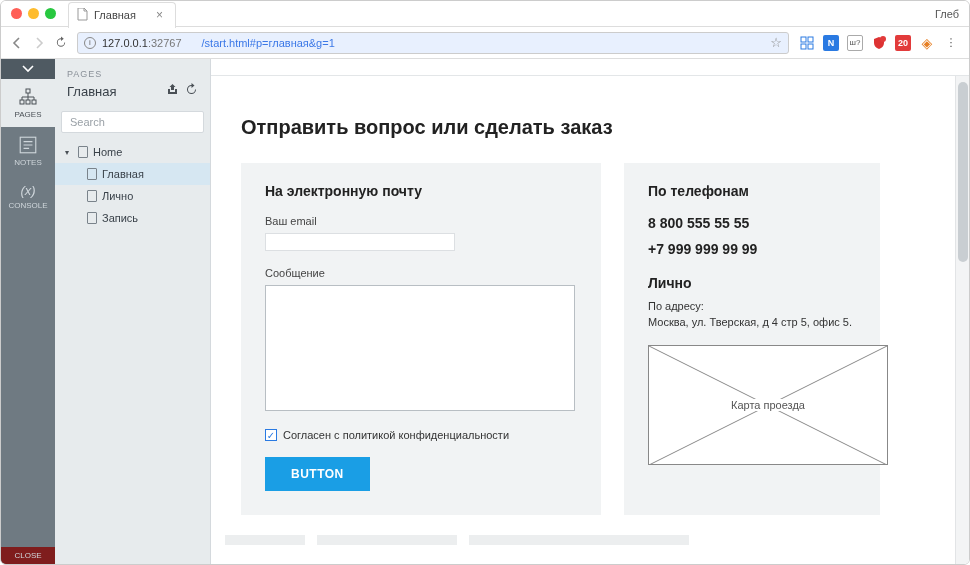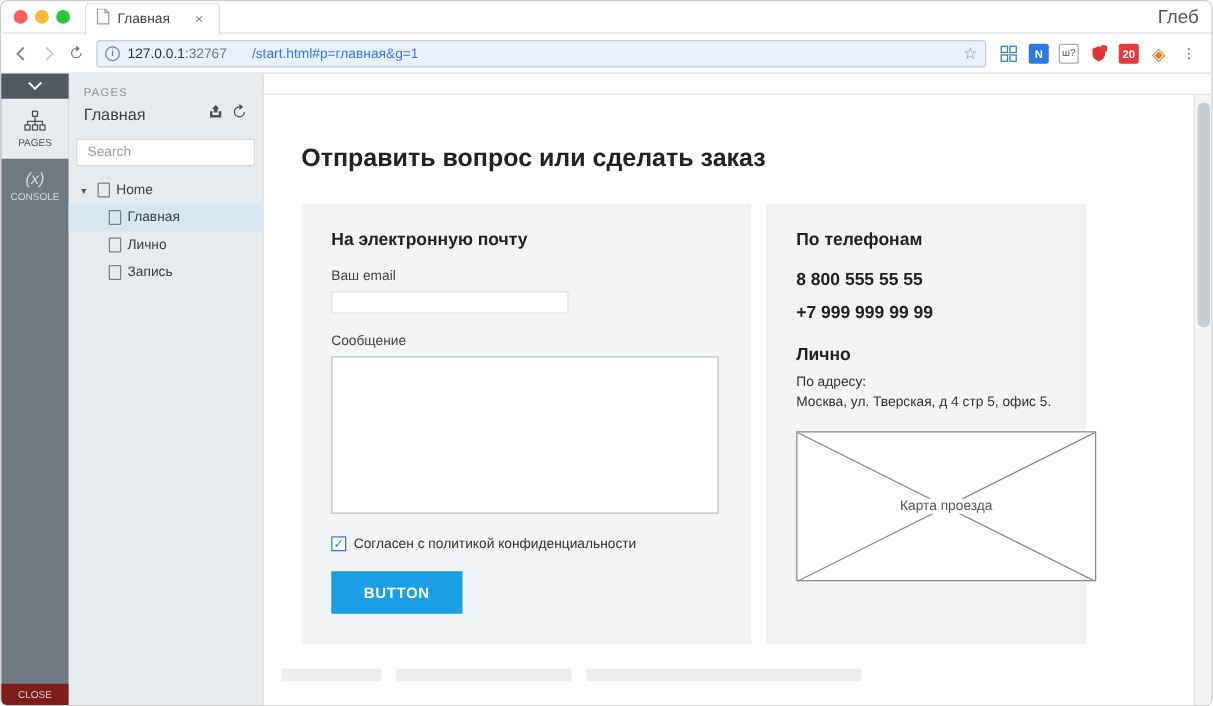--- a/index.html
+++ b/index.html
@@ -5,21 +5,21 @@
   * { box-sizing: border-box; margin: 0; padding: 0; font-family: Arial, Helvetica, sans-serif; }
   body { width: 970px; height: 565px; background: #fff; border: 1px solid #ccc; border-radius: 6px; overflow: hidden; }
 
   
   .chrome-top { height: 26px; background: #fff; border-bottom: 1px solid #ddd; display: flex; align-items: center; padding: 0 10px; }
   .traffic { display: flex; gap: 6px; margin-right: 12px; }
   .dot { width: 11px; height: 11px; border-radius: 50%; }
   .dot.red { background: #ff5f57; } .dot.yel { background: #febc2e; } .dot.grn { background: #28c840; }
   .tab { display: flex; align-items: center; border: 1px solid #ddd; border-bottom: none; height: 26px; padding: 0 12px 0 8px; border-radius: 4px 4px 0 0; font-size: 11px; color: #444; gap: 6px; background: #fff; position: relative; top: 1px;}
   .tab .close-x { color: #888; margin-left: 14px; font-size: 12px; }
-  .profile { margin-left: auto; font-size: 15px; color: #555; }
+  .profile { margin-left: auto; font-size: 11px; color: #555; }
 
   .addr-row { height: 32px; background: #fff; border-bottom: 1px solid #ddd; display: flex; align-items: center; padding: 0 10px; gap: 10px; }
   .nav-btn { width: 12px; height: 12px; color: #888; display: flex; align-items: center; justify-content: center; }
   .addr { flex: 1; height: 22px; border: 1px solid #ccc; border-radius: 3px; background: #e8f0fe; display: flex; align-items: center; padding: 0 6px; font-size: 11px; }
   .addr .circ { width: 12px; height: 12px; border: 1px solid #888; border-radius: 50%; margin-right: 6px; display:flex; align-items:center; justify-content:center; font-size:8px; color:#666;}
   .addr .url-dark { color: #333; }
   .addr .url-blue { color: #3b78e7; padding-left: 20px; }
   .addr .url-gray { color: #777; }
   .addr .star { margin-left: auto; color: #888; font-size: 13px; }
   .tool-icons { display: flex; align-items: center; gap: 8px; }
@@ -52,21 +52,21 @@
   .tree-row { display:flex; align-items:center; height:22px; padding-left:10px; gap:5px; cursor:pointer;}
   .tree-row.lvl1 { padding-left:32px; }
   .tree-row.active { background:#D6E7F2; }
   .tri { font-size:8px; color:#4a5056; width:8px;}
   .doc-ic { width:10px; height:12px; border:1px solid #7a838b; border-radius:1px; position:relative;}
 
   
   .canvas { flex:1; background:#fff; overflow:auto; position:relative; border-top:1px solid #e3e6e8;margin-top:16px;}
   .canvas-inner { padding: 40px 30px 20px; }
   .h1 { font-size:20px; font-weight:bold; color:#222; margin-bottom:24px; }
-  .cols { display:flex; gap:12px; }
+  .cols { display:flex; gap:23px; }
   .panel { background:#f1f3f4; padding:20px 24px 24px; }
   .panel.left { width:360px; }
   .panel.right { width:256px; }
   .sect-title { font-size:14px; font-weight:bold; color:#222; margin-bottom:16px;}
   .lbl { font-size:11px; color:#444; margin-bottom:6px; display:block;}
   .txtin { width:190px; height:18px; background:#fff; border:1px solid #dcdfe2; margin-bottom:16px;}
   .txtarea { width:310px; height:126px; background:#fff; border:1px solid #b8bec3; margin-bottom:18px;}
   .chk-row { display:flex; align-items:center; gap:6px; font-size:11px; color:#333; margin-bottom:16px;}
   .chk { width:12px; height:12px; border:1px solid #2a7ae2; background:#fff; display:flex; align-items:center; justify-content:center; color:#2a7ae2; font-size:10px;}
   .btn { background:#1a9ee5; color:#fff; border:none; font-size:12px; font-weight:bold; padding:10px 26px; letter-spacing:0.5px;}
@@ -161,20 +161,27 @@
       <span class="rail-ic"><svg width="20" height="20" viewBox="0 0 20 20">
             <rect x="8" y="2" width="4" height="4" fill="none" stroke="#4a5056"></rect>
             <rect x="2" y="13" width="4" height="4" fill="none" stroke="#4a5056"></rect>
             <rect x="8" y="13" width="4" height="4" fill="none" stroke="#4a5056"></rect>
             <rect x="14" y="13" width="4" height="4" fill="none" stroke="#4a5056"></rect>
             <path d="M10 6v4M4 13v-3h12v3M10 10v3" fill="none" stroke="#4a5056"></path>
           </svg></span>
       <span>PAGES</span>
     </div>
     <div class="rail-item">
+      <span class="rail-ic"><svg width="18" height="18" viewBox="0 0 18 18">
+            <rect x="2" y="2" width="14" height="14" fill="none" stroke="#cfd6db"></rect>
+            <path d="M5 6h8M5 9h8M5 12h5" stroke="#cfd6db"></path>
+          </svg></span>
+      <span>NOTES</span>
+    </div>
+    <div class="rail-item">
       <span style="font-size:13px; font-style:italic;">(x)</span>
       <span>CONSOLE</span>
     </div>
     <div class="rail-close">CLOSE</div>
   </div>
 
   <div class="sidebar">
     <div class="sb-head">
       <div class="sb-eyebrow">PAGES</div>
       <div class="sb-title-row">

